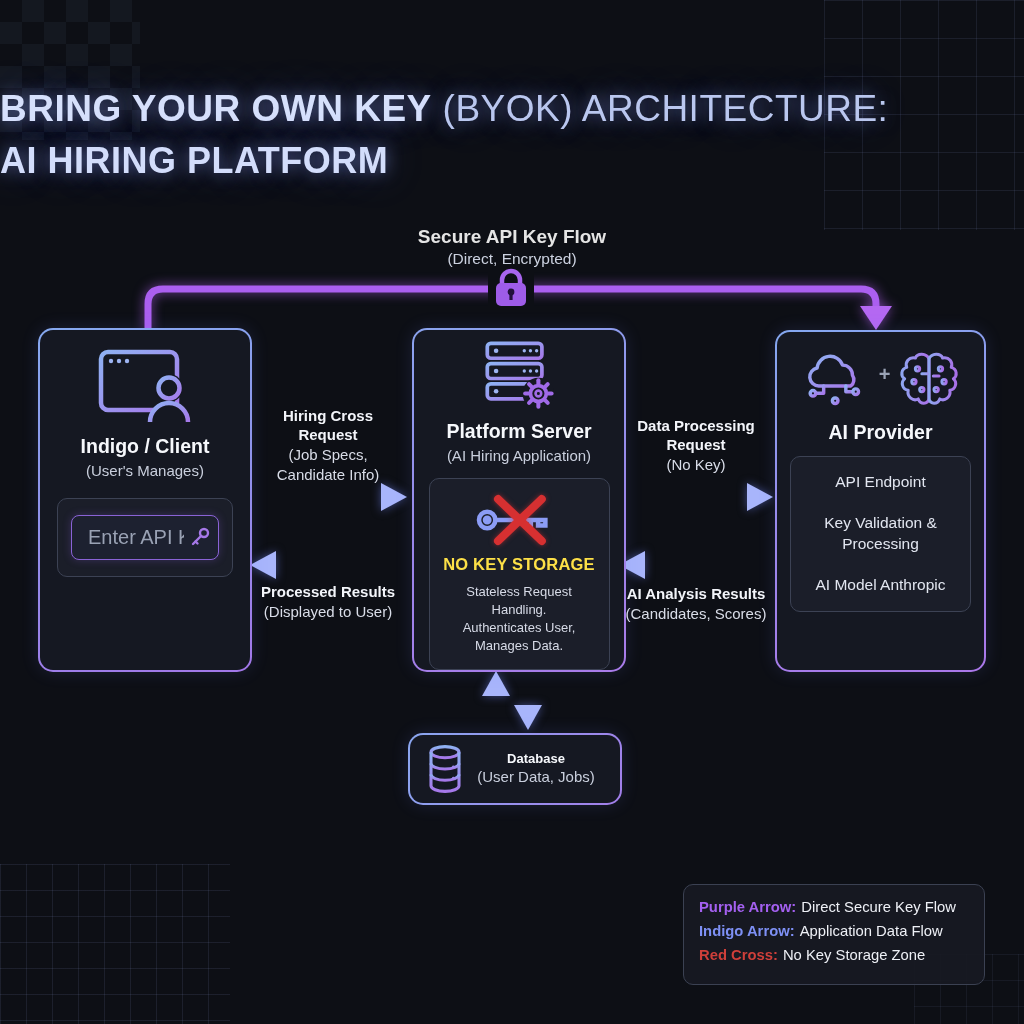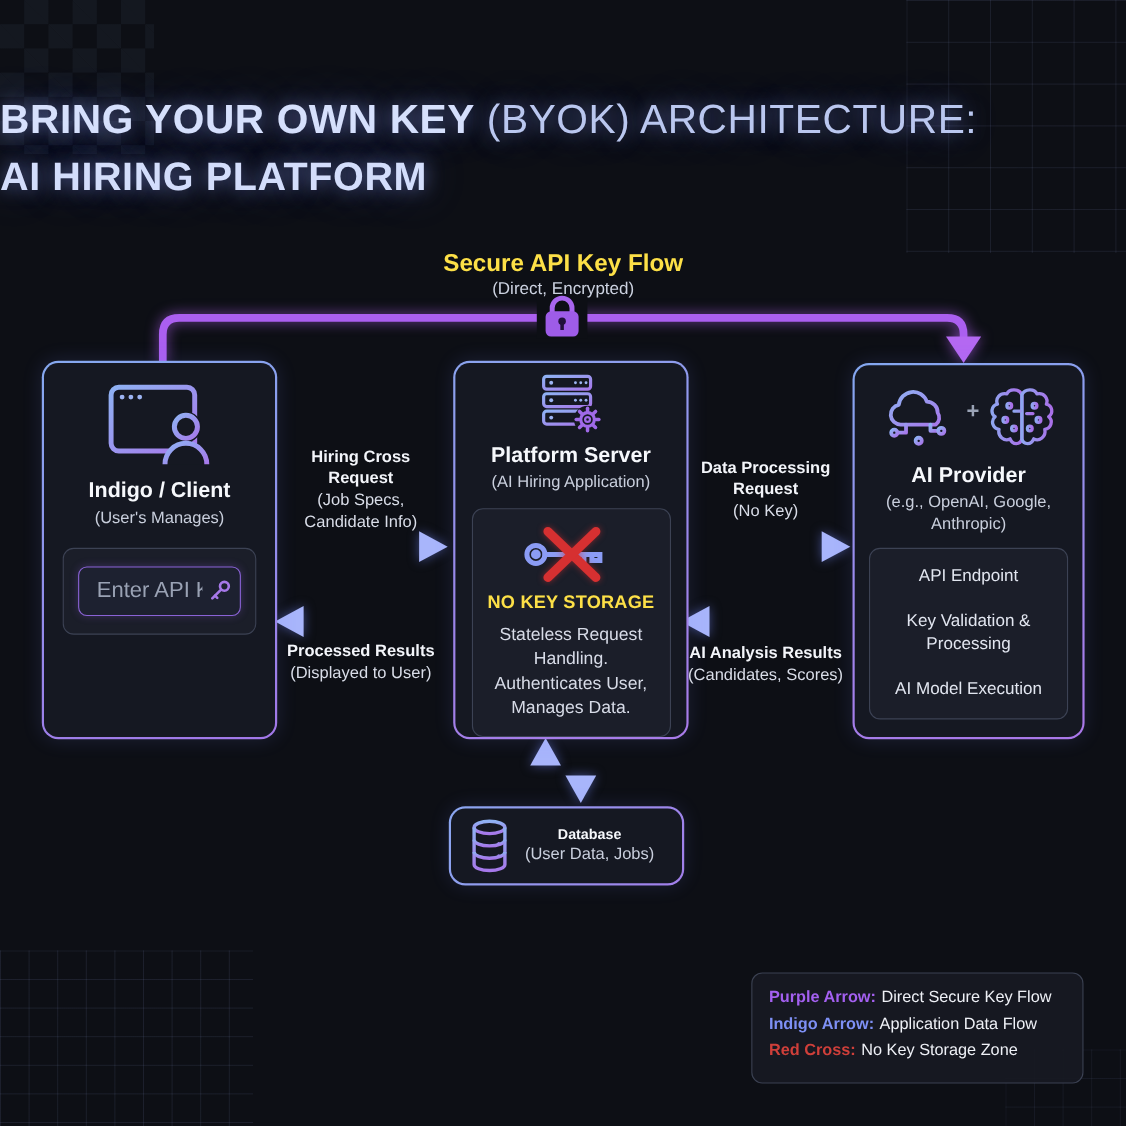--- a/index.html
+++ b/index.html
@@ -33,21 +33,21 @@
     line-height:1.22;
     text-shadow:0 0 16px rgba(145,165,255,.5),0 0 42px rgba(120,140,255,.3);
   }
   .title .l1{font-size:37px;letter-spacing:.5px;color:#cdd8fa;}
   .title .l1 .b{font-weight:800;color:#d6e0fc;}
   .title .l1 .r{font-weight:500;color:#bac7ef;}
   .title .l2{font-size:36px;font-weight:800;color:#d3ddfb;letter-spacing:.5px;margin-top:8px;}
 
   
   .keyflow-label{position:absolute;top:226px;left:312px;width:400px;text-align:center;}
-  .keyflow-label .main{font-size:22px;font-weight:700;color:#fde047;}
+  .keyflow-label .main{font-size:19px;font-weight:700;color:#e5e5e5;}
   .keyflow-label .sub{font-size:15.5px;color:#ccd2e0;margin-top:2px;}
 
   
   svg.overlay{position:absolute;top:0;left:0;}
 
   
   .card{position:absolute;border-radius:15px;padding:2px;
     box-shadow:0 0 18px rgba(120,135,255,0.14);}
   .card-inner{width:100%;height:100%;border-radius:13px;background:#151822;
     box-sizing:border-box;display:flex;flex-direction:column;align-items:center;position:relative;}
@@ -70,21 +70,21 @@
     padding:10px 34px 10px 16px;font-size:20px;color:#9aa2b4;outline:none;
     font-family:"Liberation Sans","DejaVu Sans",sans-serif;
     box-shadow:0 0 8px rgba(150,100,240,.25);}
   .api-input::placeholder{color:#9aa2b4;opacity:1;}
   .key-glyph{position:absolute;right:8px;top:50%;transform:translateY(-50%);}
   .note{font-size:15.5px;color:#e3e7f1;text-align:center;line-height:1.35;margin-top:19px;width:170px;}
 
   
   .nokey-panel{width:181px;margin-top:13px;padding:12px 10px 14px;display:flex;flex-direction:column;align-items:center;}
   .nokey-title{font-size:16.5px;font-weight:800;color:#fde047;margin-top:6px;letter-spacing:.2px;}
-  .nokey-text{font-size:16px;color:#d7dbe7;text-align:center;line-height:1.38;margin-top:9px;width:150px;}
+  .nokey-text{font-size:13px;color:#d7dbe7;text-align:center;line-height:1.38;margin-top:9px;width:150px;}
   .nokey-text p{margin:0;}
 
   
   .ai-panel{width:181px;margin-top:12px;padding:15px 10px;display:flex;flex-direction:column;align-items:center;gap:21px;}
   .ai-item{font-size:15.5px;color:#e2e6f0;text-align:center;line-height:1.32;width:155px;}
 
   
   .db-inner{flex-direction:row !important;justify-content:flex-start;padding:0 14px;}
   .db-text{flex:1;text-align:center;}
   .db-text .node-title{font-size:13px;}
@@ -327,25 +327,24 @@
             <circle cx="25" cy="44" r="3"></circle>
             <circle cx="36" cy="55" r="3"></circle>
           <circle cx="62" cy="26" r="3"></circle>
             <circle cx="67" cy="44" r="3"></circle>
             <circle cx="56" cy="55" r="3"></circle>
           <path d="M36,33 h8 M52,36 h8"></path>
         </g>
       </svg>
     </div>
     <div class="node-title" style="margin-top:7px;">AI Provider</div>
-    <div class="node-sub" style="width:175px;">(e.g., OpenAI, Google, Anthropic)</div>
     <div class="inner-panel ai-panel">
       <div class="ai-item">API Endpoint</div>
       <div class="ai-item">Key Validation &amp; Processing</div>
-      <div class="ai-item">AI Model Execution</div>
+      <div class="ai-item">AI Model Anthropic</div>
     </div>
   </div>
 </div>
 
 <div class="card grad-d" style="left:408px;top:733px;width:210px;height:68px;">
   <div class="card-inner db-inner">
     <svg width="42" height="52" viewBox="0 0 60 74">
       <defs>
           <linearGradient id="ic5" x1="0" y1="0" x2="0" y2="1">
         <stop offset="0" stop-color="#8fb2f3"></stop>

